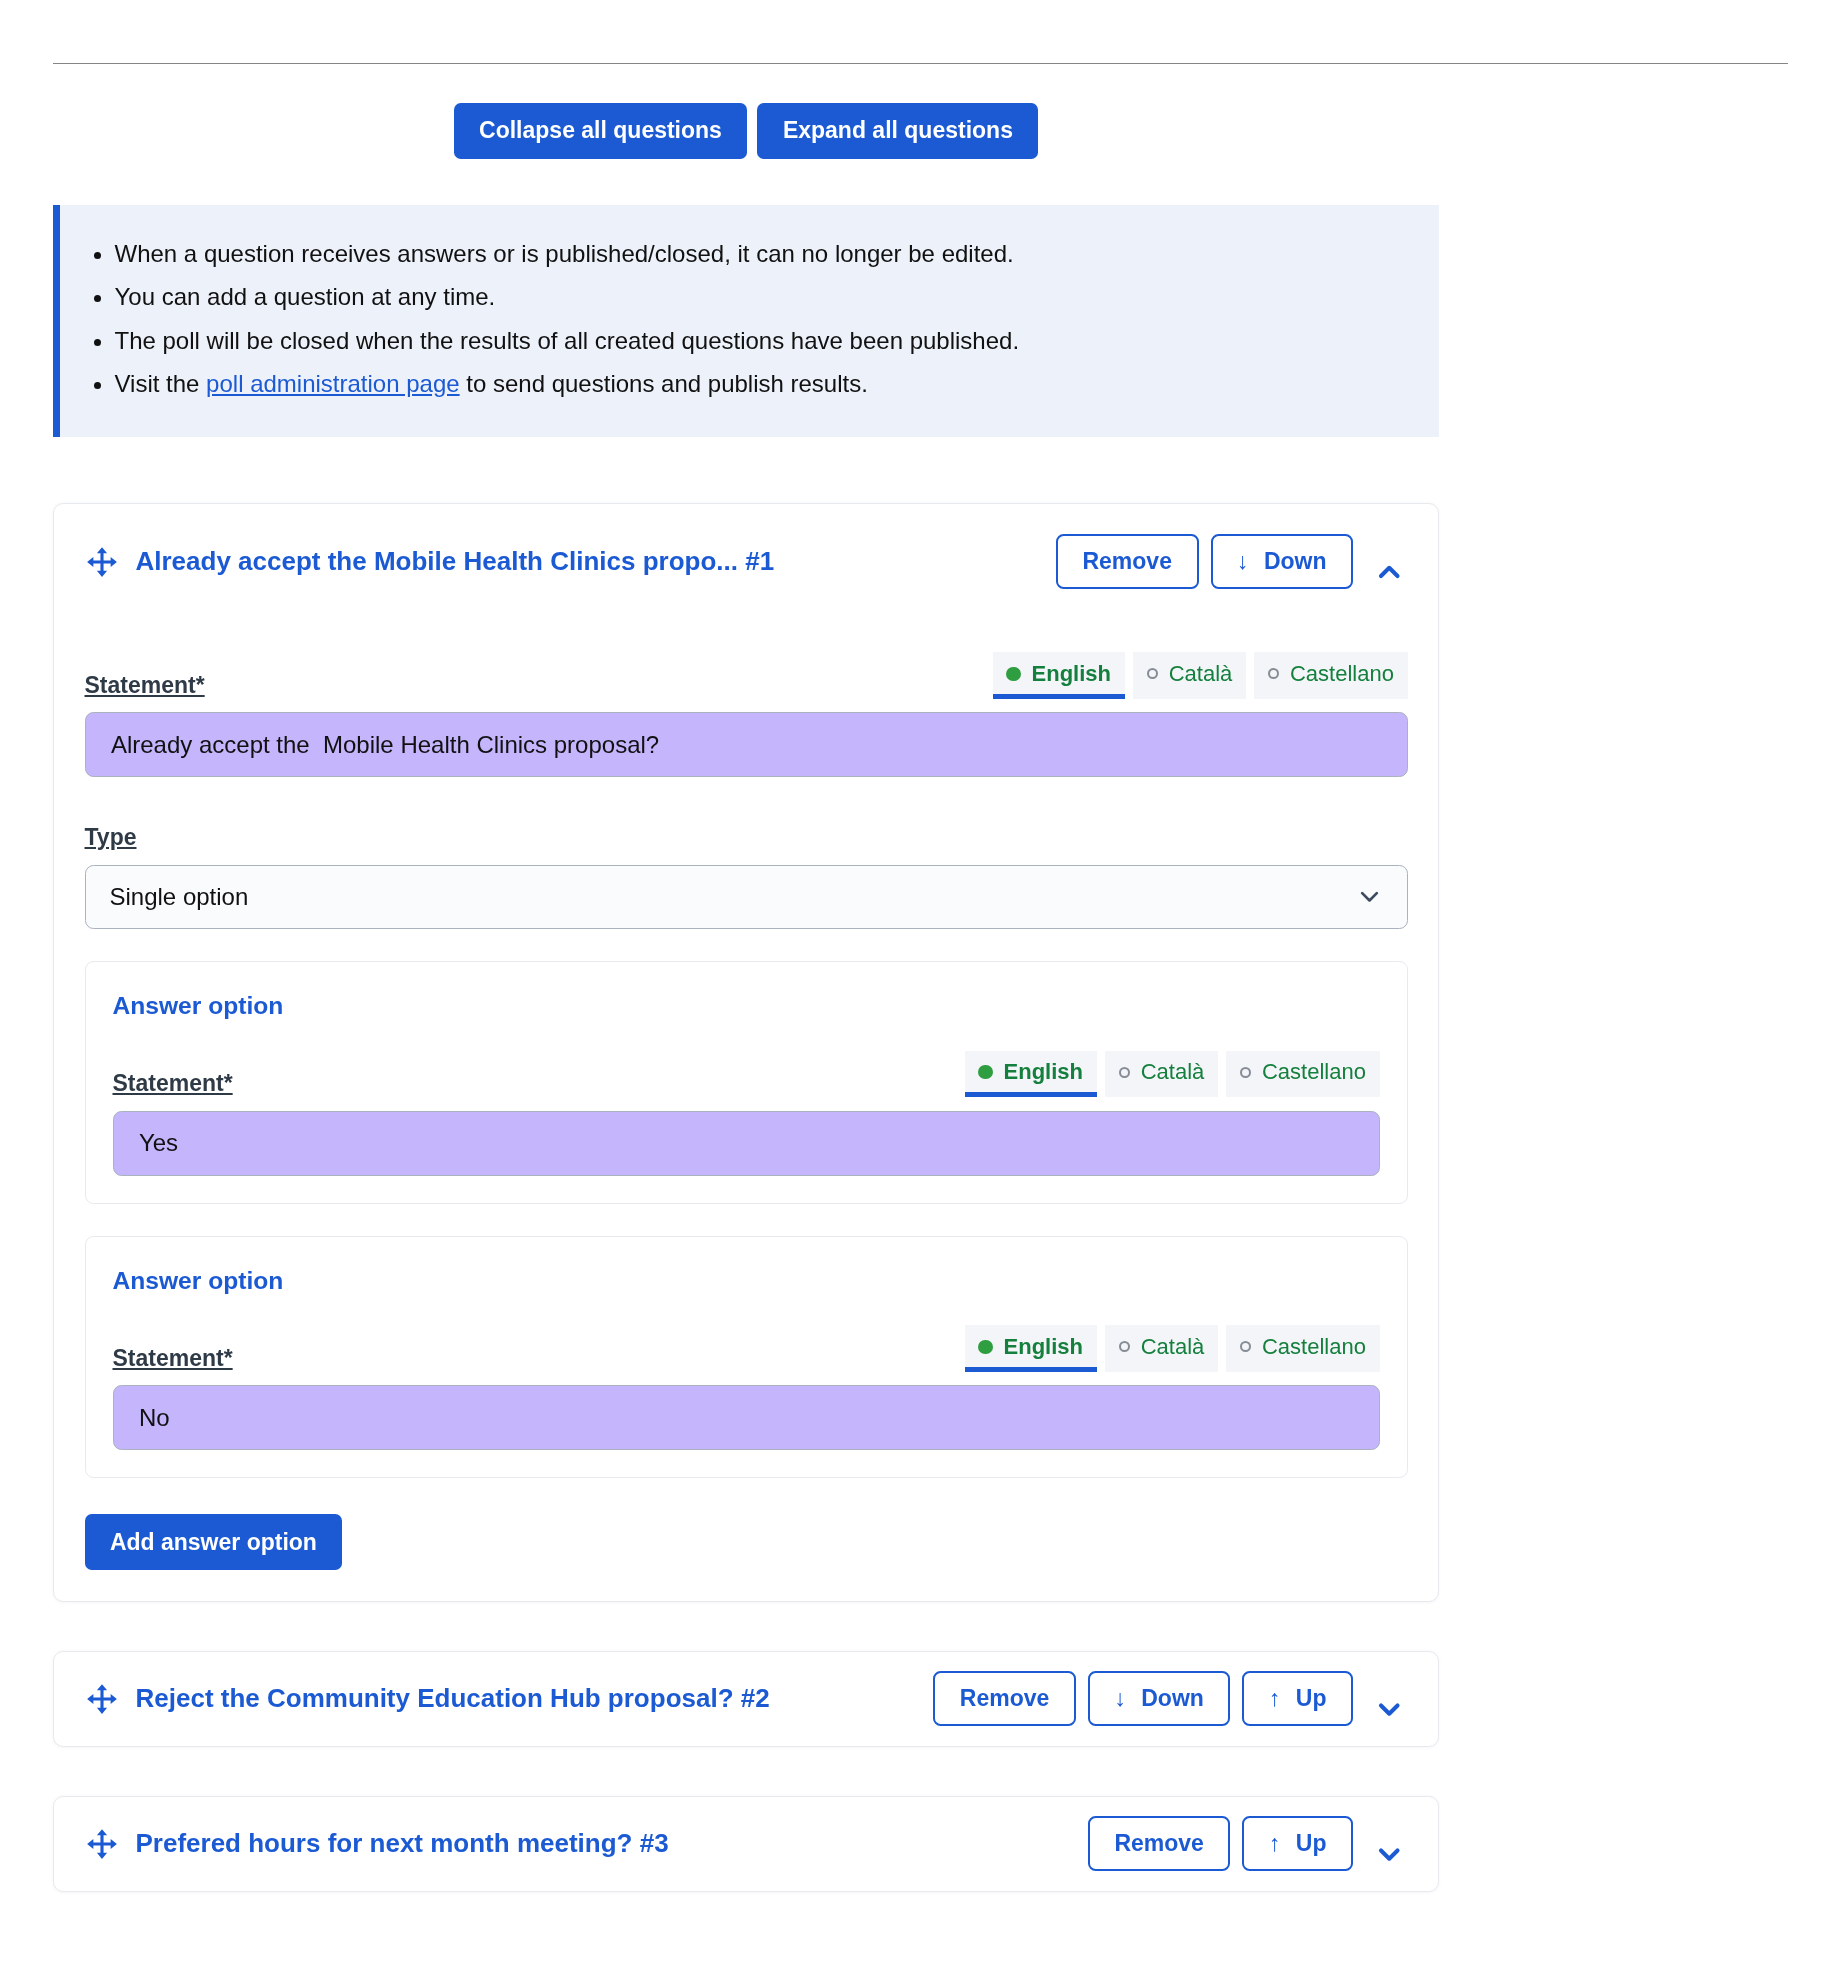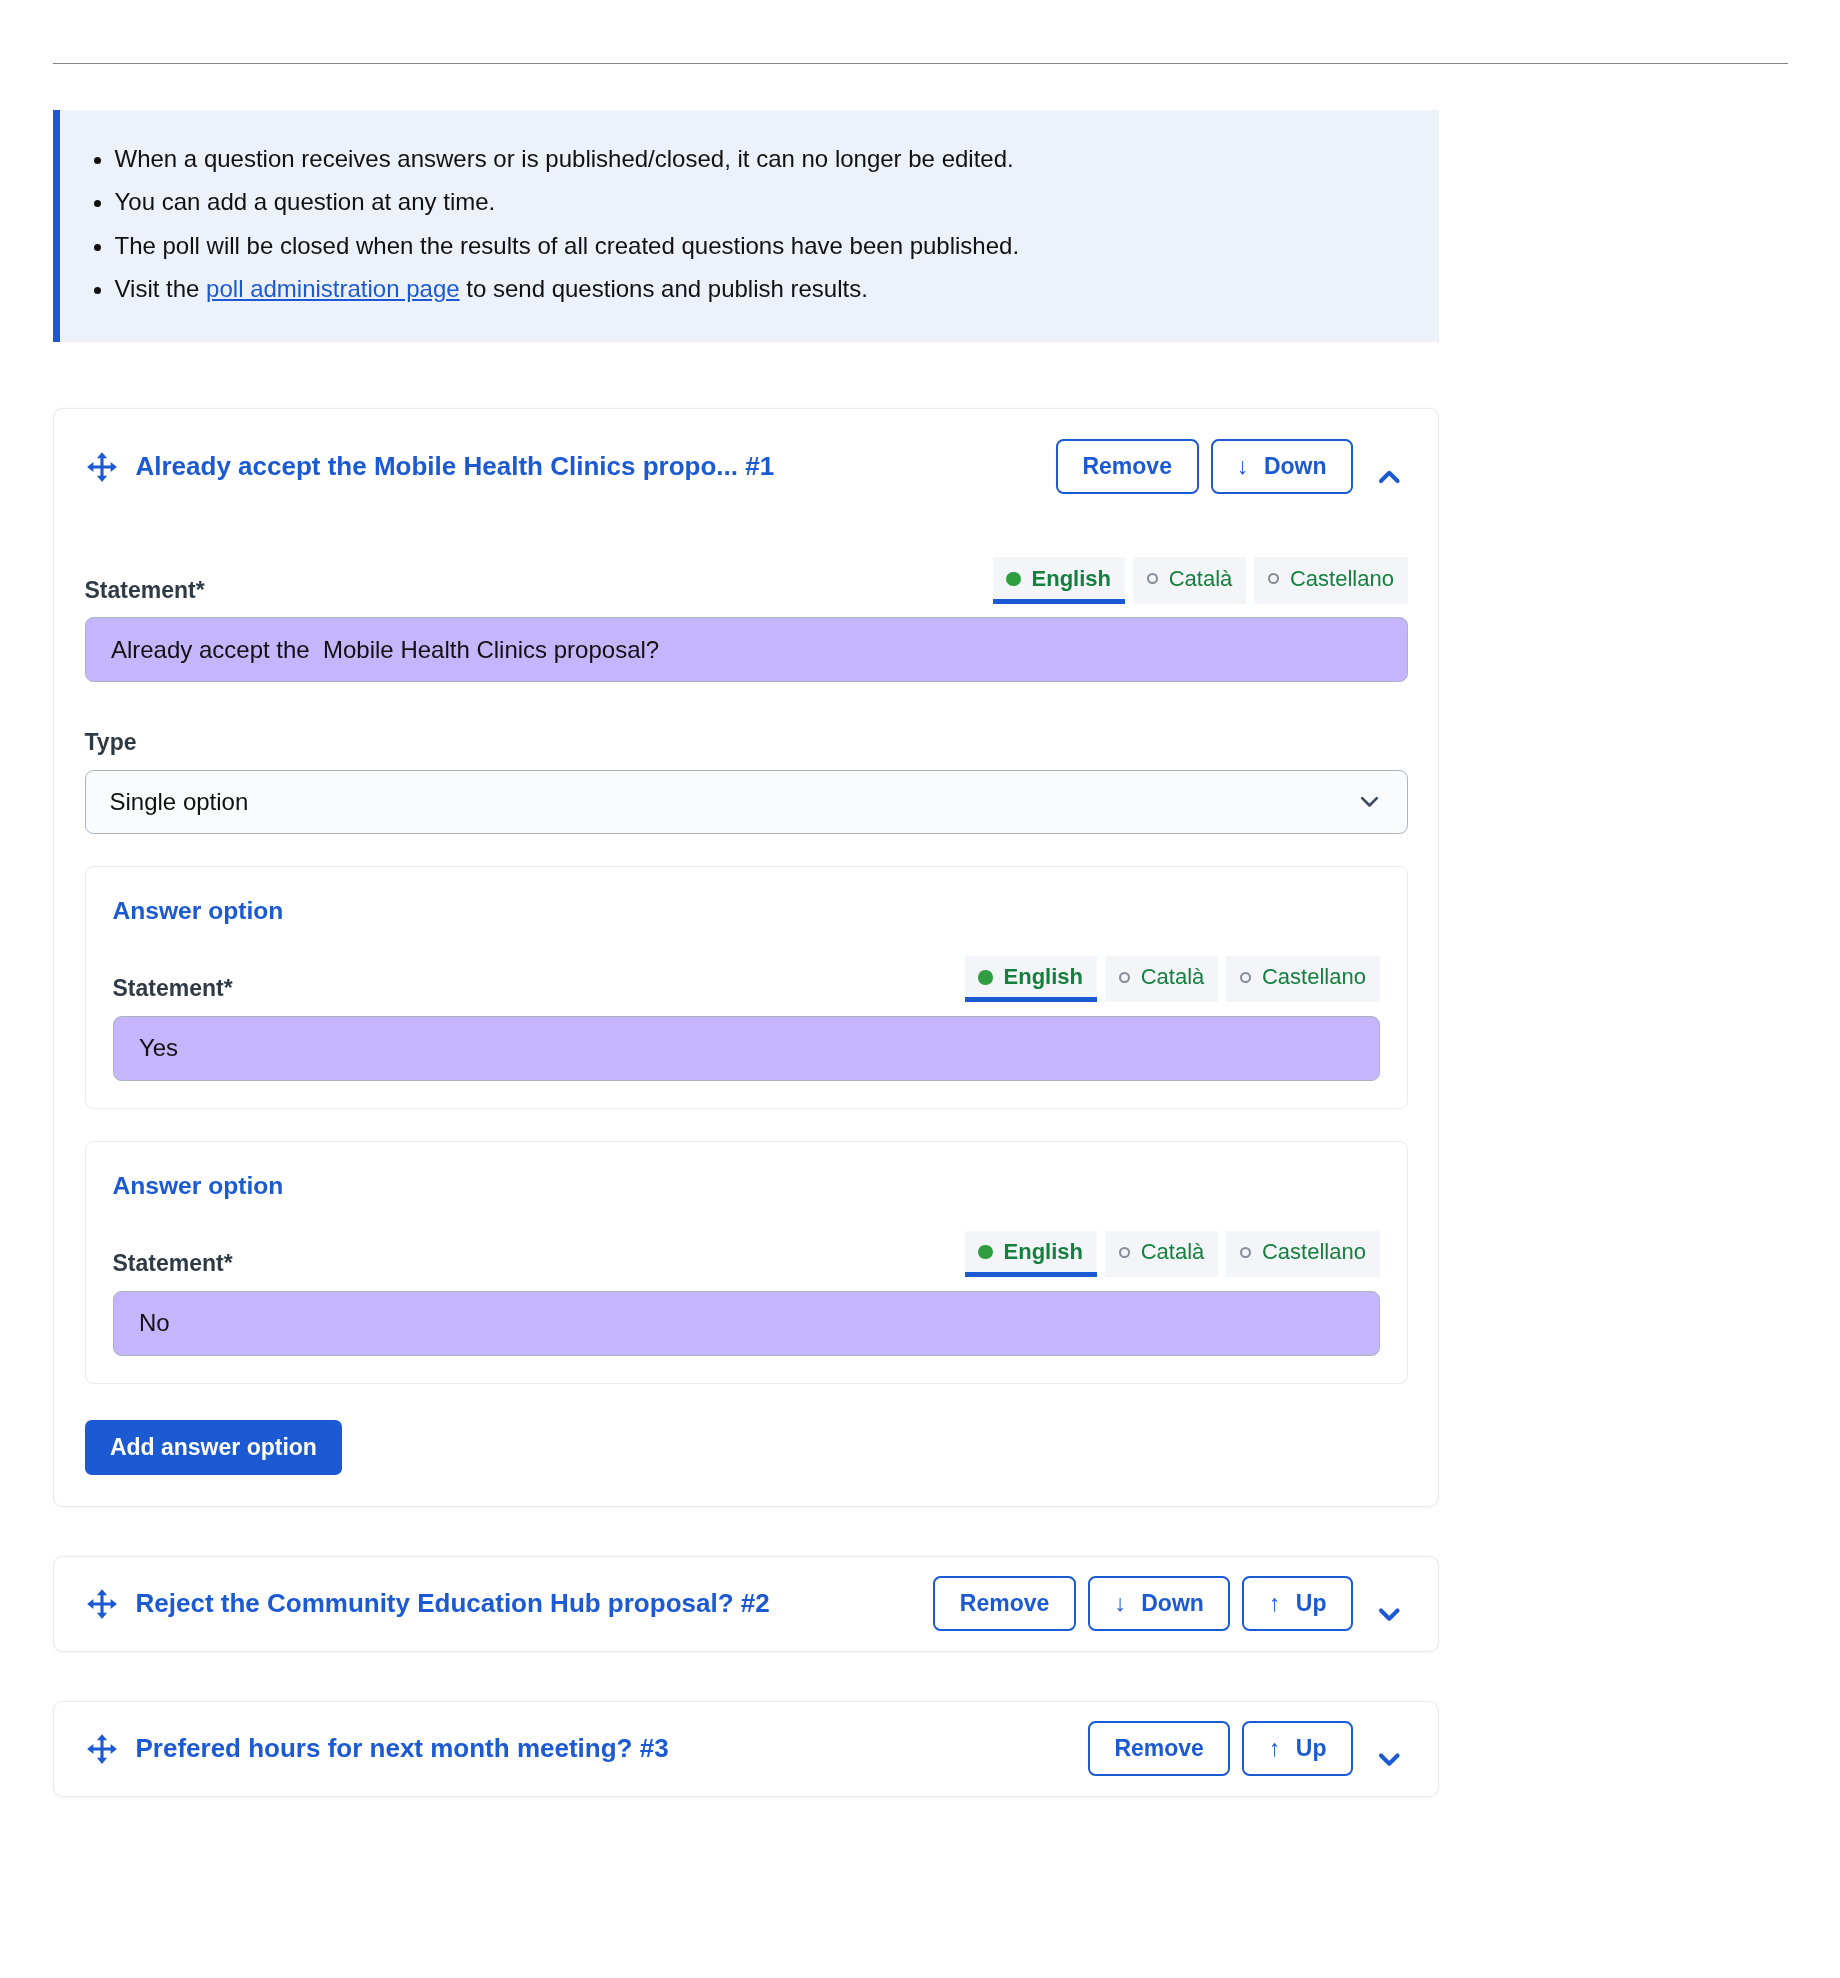--- a/index.html
+++ b/index.html
@@ -54,21 +54,21 @@
     background: #ffffff; color: #1b5ad3; border: 2.1px solid #1b5ad3; border-radius: 7.6px;
     font-size: 23px; font-weight: 700; padding: 12px 24.6px; font-family: inherit;
     display: inline-flex; align-items: center; gap: 15.3px; cursor: pointer; white-space: nowrap;
   }
   .btn-outline .arrow { font-weight: 400; font-size: 23px; line-height: 1; }
   .chev-btn { background: none; border: none; padding: 5.1px 3.4px 1.7px 8.5px; cursor: pointer; display: inline-flex; }
 
   
   .q-body { margin-top: 63px; }
   .field-row { display: flex; justify-content: space-between; align-items: flex-end; margin-bottom: 13.6px; }
-  .field-label { font-size: 23px; font-weight: 700; color: #2f3a47; }
+  .field-label { font-size: 23px; font-weight: 700; color: #2f3a47; text-decoration: underline; }
 
   .lang-tabs { display: flex; gap: 8.5px; align-items: stretch; }
   .lang-chip {
     background: #f3f5f9; padding: 8.5px 13.6px 6.8px 13.6px; display: inline-flex; gap: 11px;
     align-items: center; font-size: 22px; color: #15803d; cursor: pointer;
     border-bottom: 5.1px solid transparent;
   }
   .lang-chip.active { font-weight: 700; border-bottom-color: #1b5ad3; }
   .dot { border-radius: 50%; flex: 0 0 auto; }
   .dot.filled { width: 14.4px; height: 14.4px; background: #2f9e41; }
@@ -95,20 +95,24 @@
 </style>
 </head>
 <body>
 
 <div class="page">
 
   <hr class="divider">
 
   <div class="main">
 
+    <div class="toolbar">
+      <button class="btn-primary">Collapse all questions</button>
+      <button class="btn-primary">Expand all questions</button>
+    </div>
 
     <div class="callout">
       <ul>
         <li>When a question receives answers or is published/closed, it can no longer be edited.</li>
         <li>You can add a question at any time.</li>
         <li>The poll will be closed when the results of all created questions have been published.</li>
         <li><span>Visit the </span><a>poll administration page</a><span> to send questions and publish results.</span></li>
       </ul>
     </div>
 

